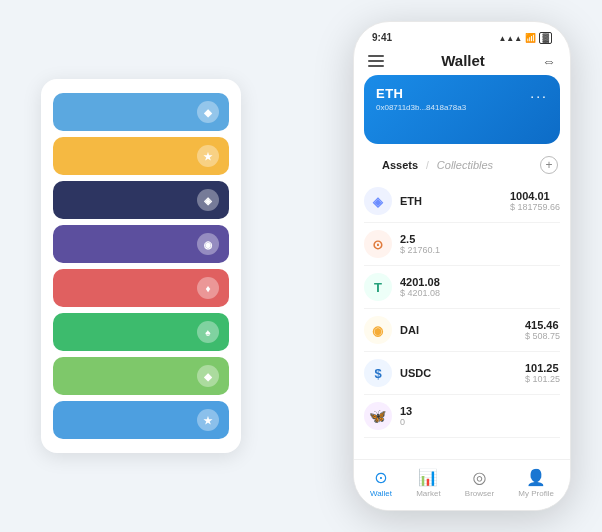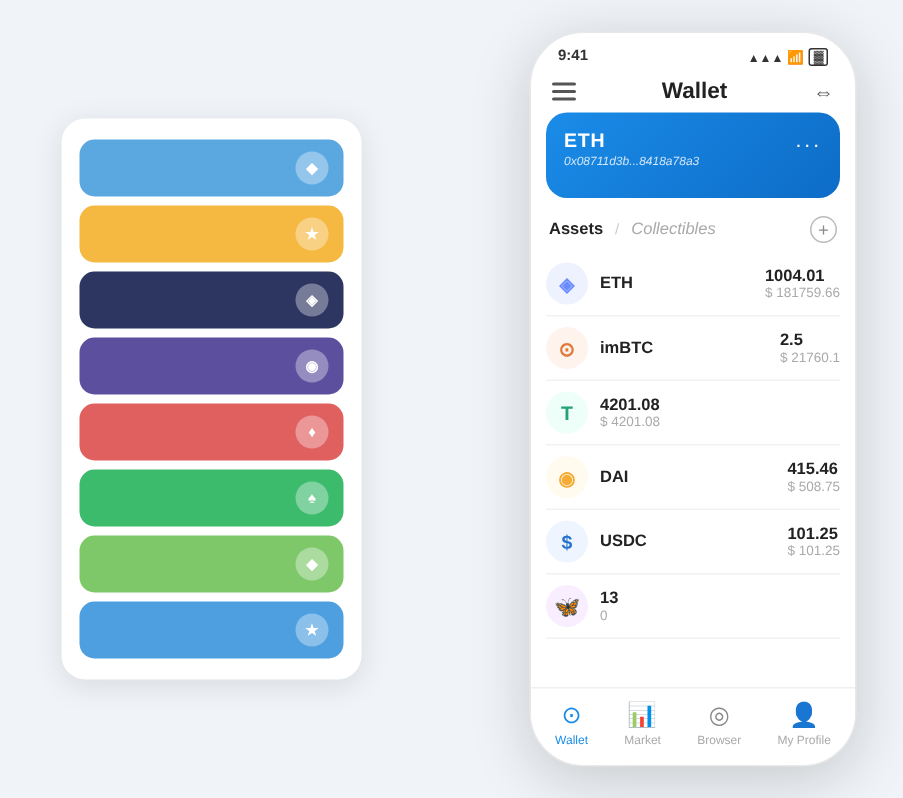--- a/index.html
+++ b/index.html
@@ -152,22 +152,21 @@
     }
 
     .eth-dots {
       font-size: 14px;
       letter-spacing: 2px;
     }
 
     .eth-address {
       font-size: 8px;
       opacity: 0.8;
-      margin-bottom: 10px;
-      font-style: italic;
+      margin-bottom: 22px;
     }
 
     .eth-balance {
       font-size: 22px;
       font-weight: 700;
       letter-spacing: 0.5px;
     }
 
     .eth-balance span {
       font-size: 13px;
@@ -186,20 +185,21 @@
     .assets-tabs {
       display: flex;
       gap: 8px;
       align-items: center;
       font-size: 11px;
     }
 
     .assets-tab-active {
       color: #222;
       font-weight: 600;
+      margin-left: 16px;
     }
 
     .assets-tab-divider {
       color: #ccc;
       font-size: 10px;
     }
 
     .assets-tab-inactive {
       color: #aaa;
       font-weight: 400;
@@ -380,21 +380,20 @@
     <div class="asset-row">
           <div class="asset-icon" style="background: rgb(238, 242, 255); color: rgb(107, 140, 255); font-size: 13px; font-weight: bold;">◈</div>
           <div class="asset-name">ETH</div>
           <div class="asset-values">
             <div class="asset-amount">1004.01</div>
             <div class="asset-usd">$ 181759.66</div>
           </div>
         </div>
         <div class="asset-row">
           <div class="asset-icon" style="background: rgb(255, 243, 238); color: rgb(224, 123, 60); font-size: 13px; font-weight: bold;">⊙</div>
-          <div class="asset-name">imBTC</div>
           <div class="asset-values">
             <div class="asset-amount">2.5</div>
             <div class="asset-usd">$ 21760.1</div>
           </div>
         </div>
         <div class="asset-row">
           <div class="asset-icon" style="background: rgb(237, 255, 248); color: rgb(38, 161, 123); font-size: 13px; font-weight: bold;">T</div>
           <div class="asset-values">
             <div class="asset-amount">4201.08</div>
             <div class="asset-usd">$ 4201.08</div>

